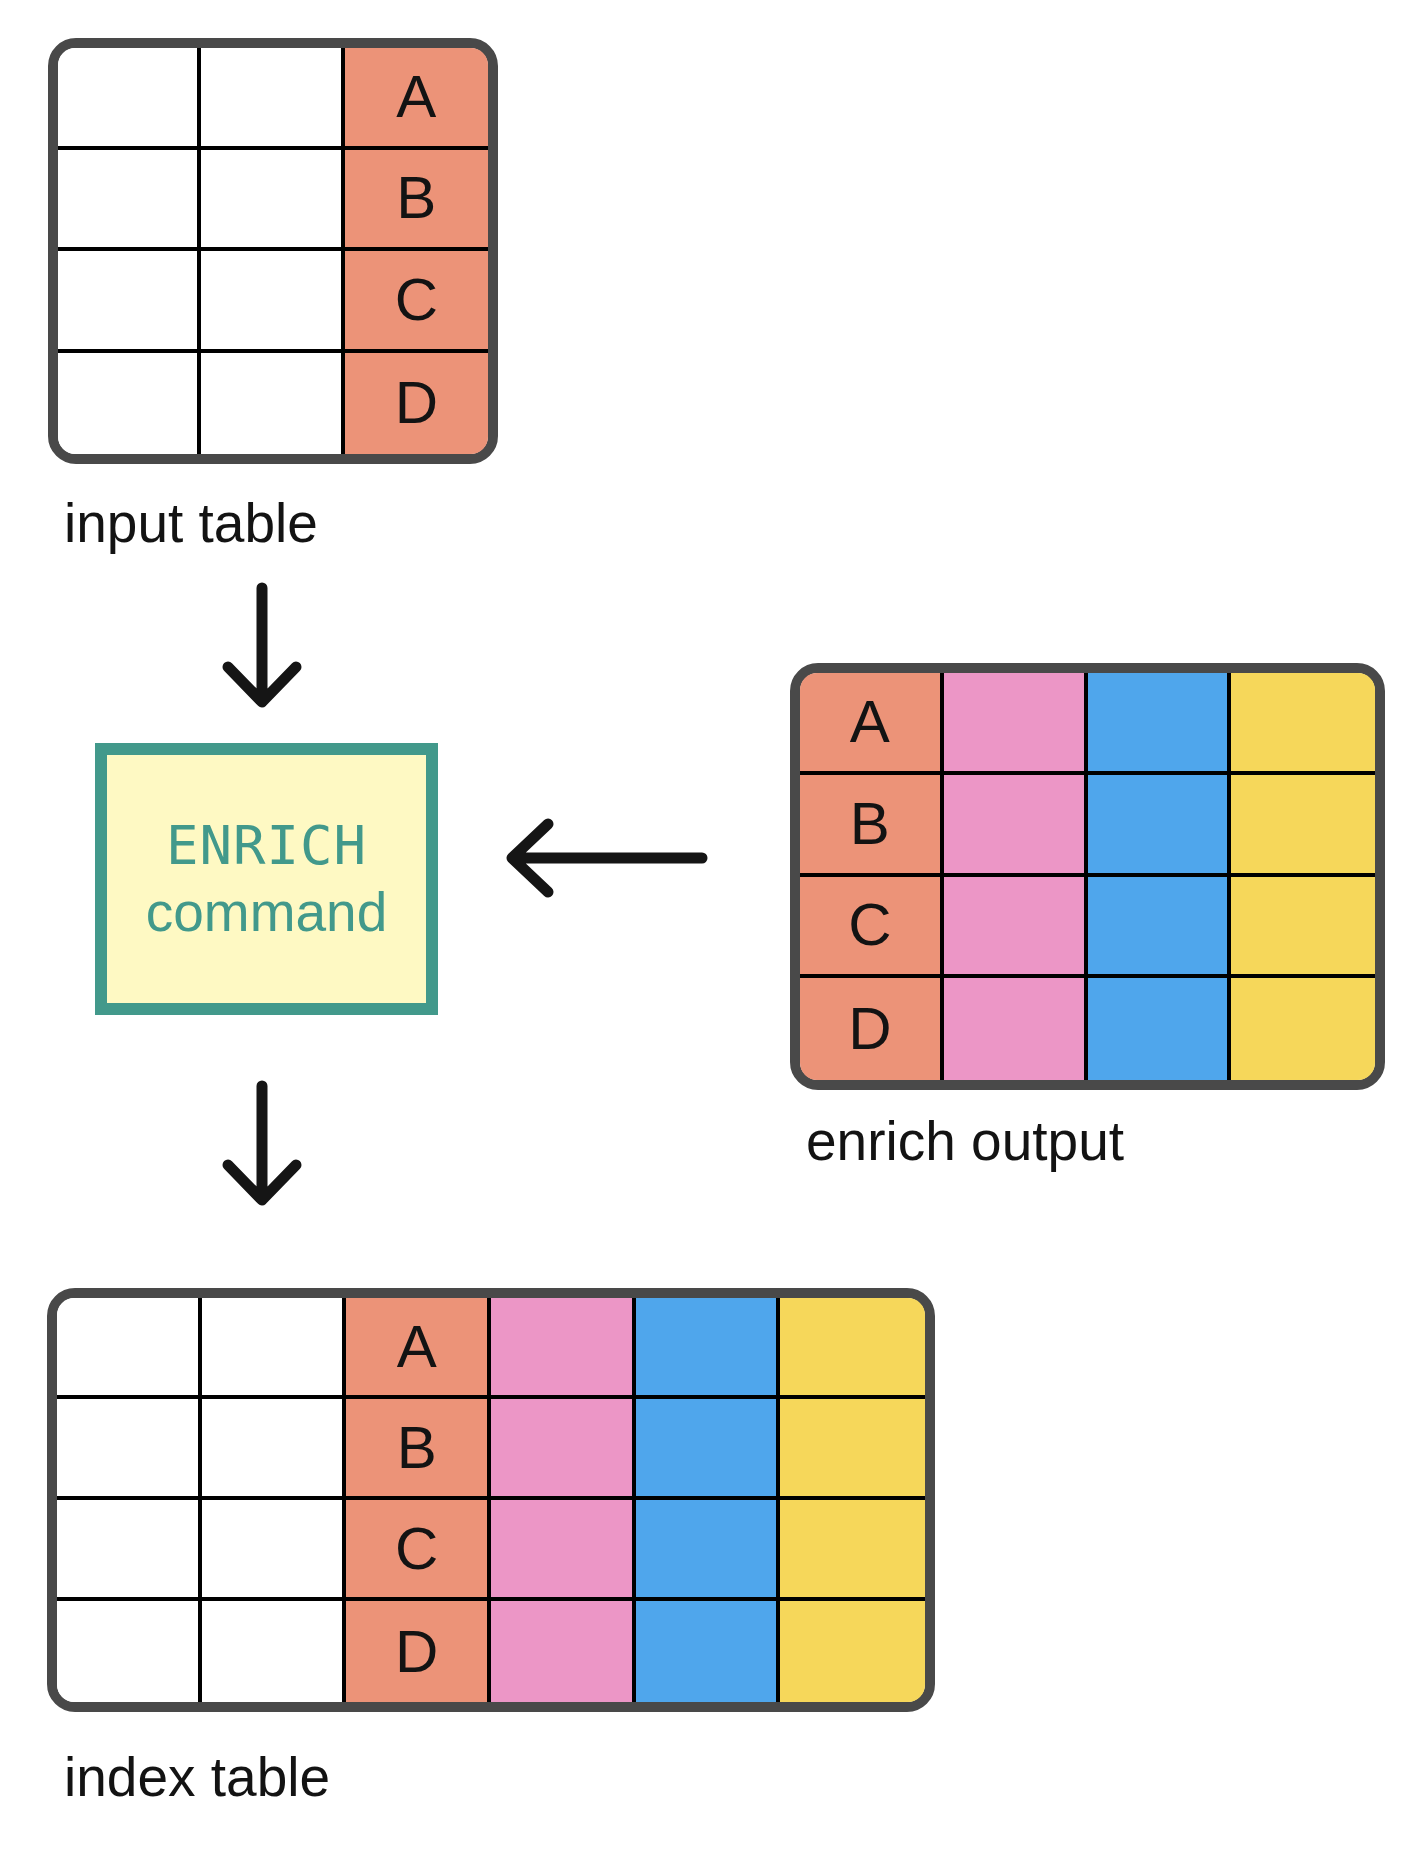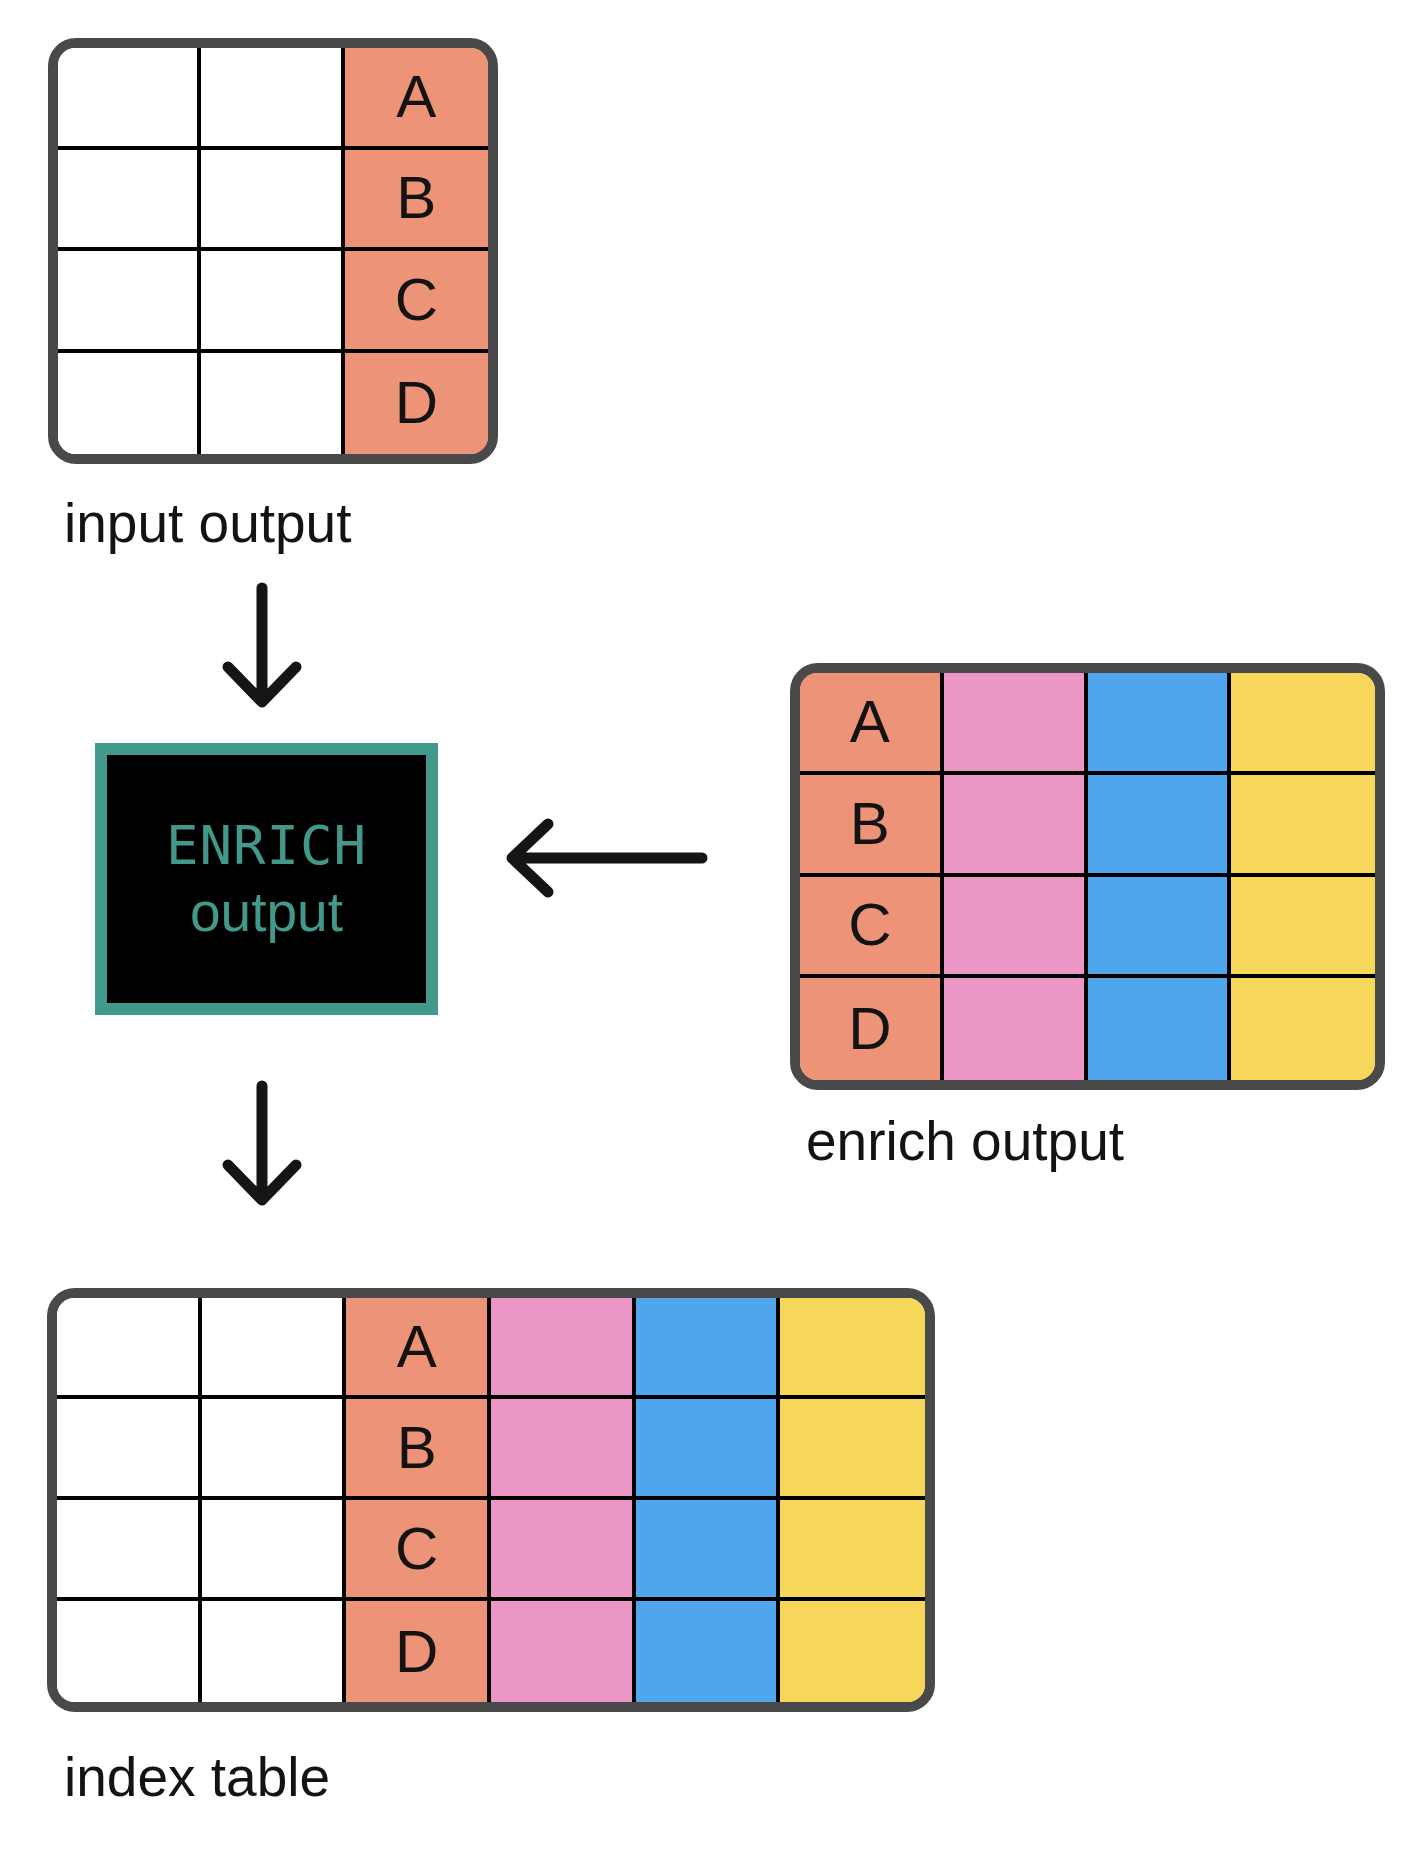--- a/index.html
+++ b/index.html
@@ -69,21 +69,21 @@
   #input-label  { left: 64px;  top: 492px;  }
   #enrich-label { left: 806px; top: 1110px; }
   #output-label { left: 64px;  top: 1746px; }
 
   
   .cmd-box {
     position: absolute;
     left: 95px; top: 743px;
     width: 343px; height: 272px;
     border: 12px solid var(--teal, #42998B);
-    background: #000000;
+    background: #fef9c3;
     display: flex;
     flex-direction: column;
     align-items: center;
     justify-content: center;
     gap: 12px;
     color: var(--teal, #42998B);
   }
   .cmd-line1 {
     font-family: "DejaVu Sans Mono", "Liberation Mono", monospace;
     font-size: 54px;
@@ -135,25 +135,25 @@
           <span>C</span>
         </div>
 
       <div class="cell c-white last-row"></div>
       <div class="cell c-white last-row"></div>
       <div class="cell c-salmon last-col last-row">
           <span>D</span>
         </div>
     </div>
   </div>
-  <div class="diagram-label" id="input-label">input output</div>
+  <div class="diagram-label" id="input-label">input table</div>
 
   <div class="cmd-box">
     <div class="cmd-line1">ENRICH</div>
-    <div class="cmd-line2">output</div>
+    <div class="cmd-line2">command</div>
   </div>
 
   <div class="tbl" id="enrich-table">
     <div class="tbl-inner grid-4">
       <div class="cell c-salmon">
           <span>A</span>
         </div>
       <div class="cell c-pink"></div>
       <div class="cell c-blue"></div>
       <div class="cell c-yellow last-col"></div>

